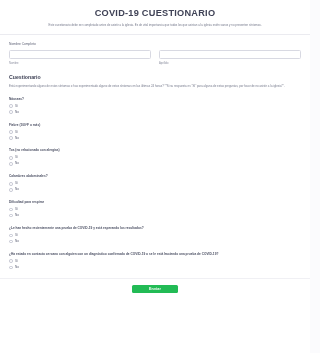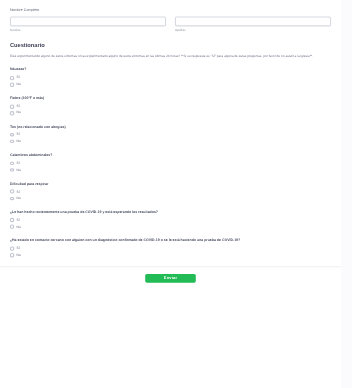--- a/index.html
+++ b/index.html
@@ -160,20 +160,24 @@
     padding: 0;
     cursor: pointer;
     text-align: center;
   }
 </style>
 </head>
 <body>
 
 <div class="page">
 
+  <div class="form-header">
+    <h1 class="form-title">COVID-19 CUESTIONARIO</h1>
+    <p class="form-subtitle">Este cuestionario debe ser completado antes de asistir a la iglesia. Es de vital importancia que todos los que asistan a la iglesia estén sanos y no presenten síntomas.</p>
+  </div>
 
   <div class="field-block">
     <div class="field-label">Nombre Completo</div>
     <div class="name-row">
       <div class="name-col">
         <input class="text-input" type="text" placeholder="" style="">
         <div class="sub-label">Nombre</div>
       </div>
       <div class="name-col">
         <input class="text-input" type="text" placeholder="" style="">

